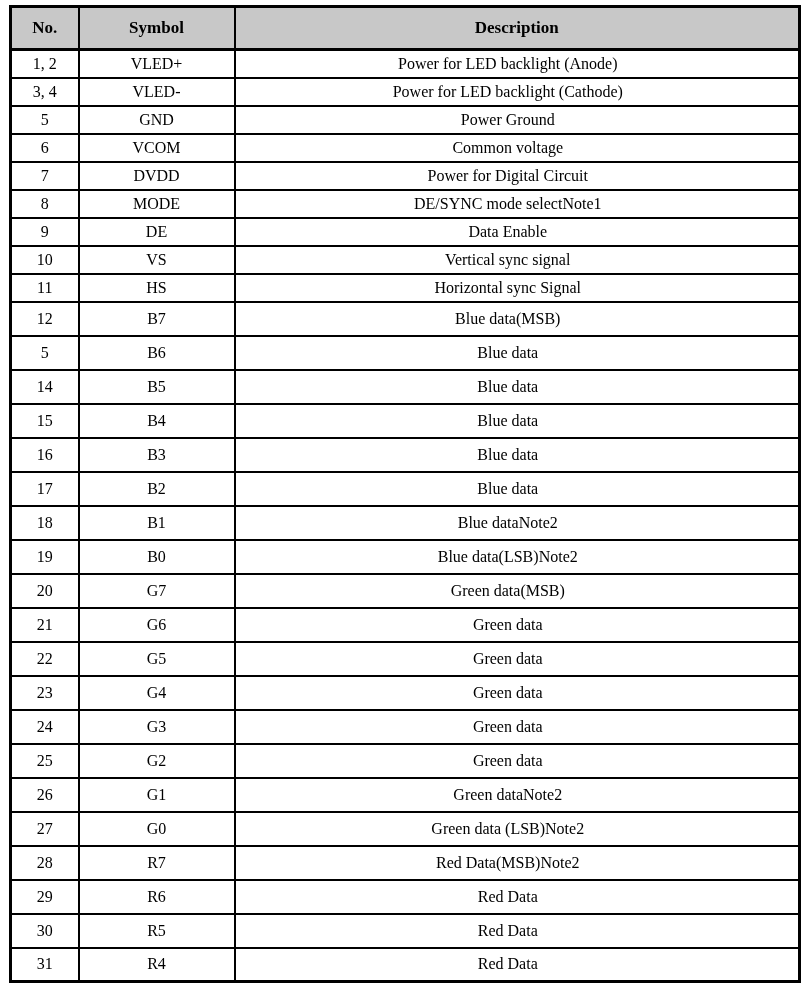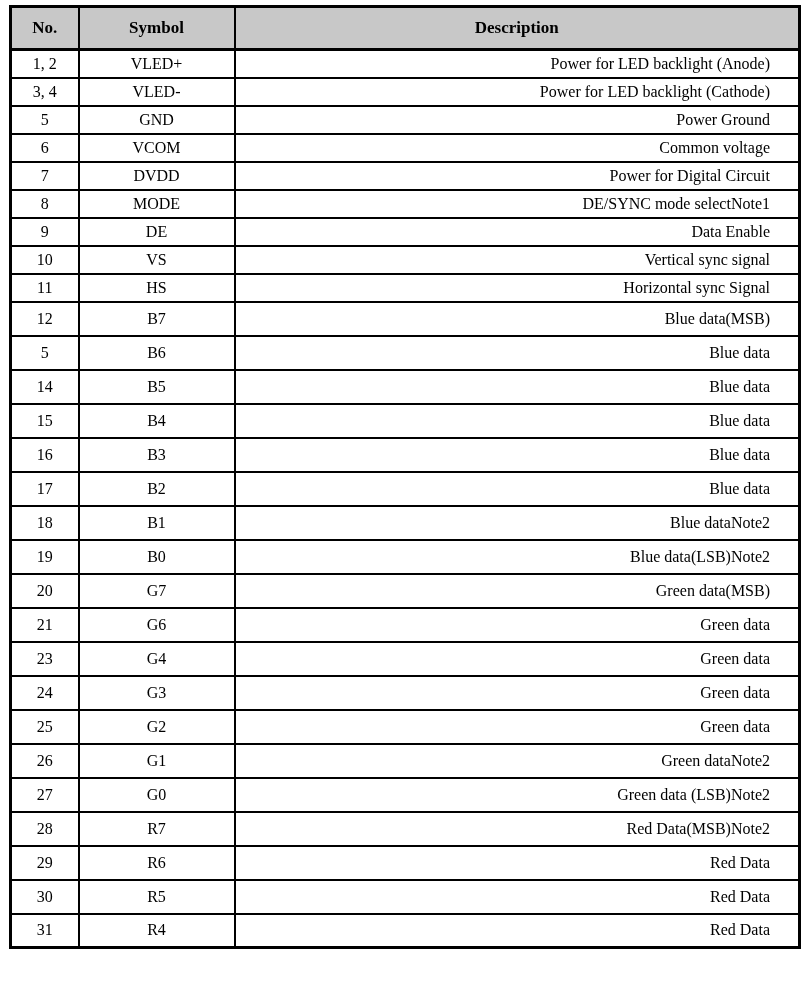--- a/index.html
+++ b/index.html
@@ -47,21 +47,21 @@
     border-bottom:3px solid var(--border-color);
   }
   tbody tr.compact{ height:28px; }
   tbody tr.tall{ height:34px;padding-left:48px; }
   td{ font-size:16px; }
   td.cell-no, td.cell-symbol{ text-align:center; }
   td.cell-desc{ padding-left:10px; padding-right:28px; }
   .desc-wrap{
     display:flex;
     align-items:center;
-    justify-content:flex-end;
+    justify-content:center;
     width:100%;
   }
   .note-label{ text-align:right; }
 </style>
 </head>
 <body>
 
 <div class="page">
   <table class="pin-table">
     <colgroup>
@@ -261,20 +261,30 @@
     <td class="cell-no">21</td>
     <td class="cell-symbol">G6</td>
     <td class="cell-desc">
       <div class="desc-wrap">
         <span class="desc-text">Green data</span>
         <span class="note-label"></span>
       </div>
     </td>
   </tr>
         <tr class="tall">
+    <td class="cell-no">22</td>
+    <td class="cell-symbol">G5</td>
+    <td class="cell-desc">
+      <div class="desc-wrap">
+        <span class="desc-text">Green data</span>
+        <span class="note-label"></span>
+      </div>
+    </td>
+  </tr>
+        <tr class="tall">
     <td class="cell-no">23</td>
     <td class="cell-symbol">G4</td>
     <td class="cell-desc">
       <div class="desc-wrap">
         <span class="desc-text">Green data</span>
         <span class="note-label"></span>
       </div>
     </td>
   </tr>
         <tr class="tall">

